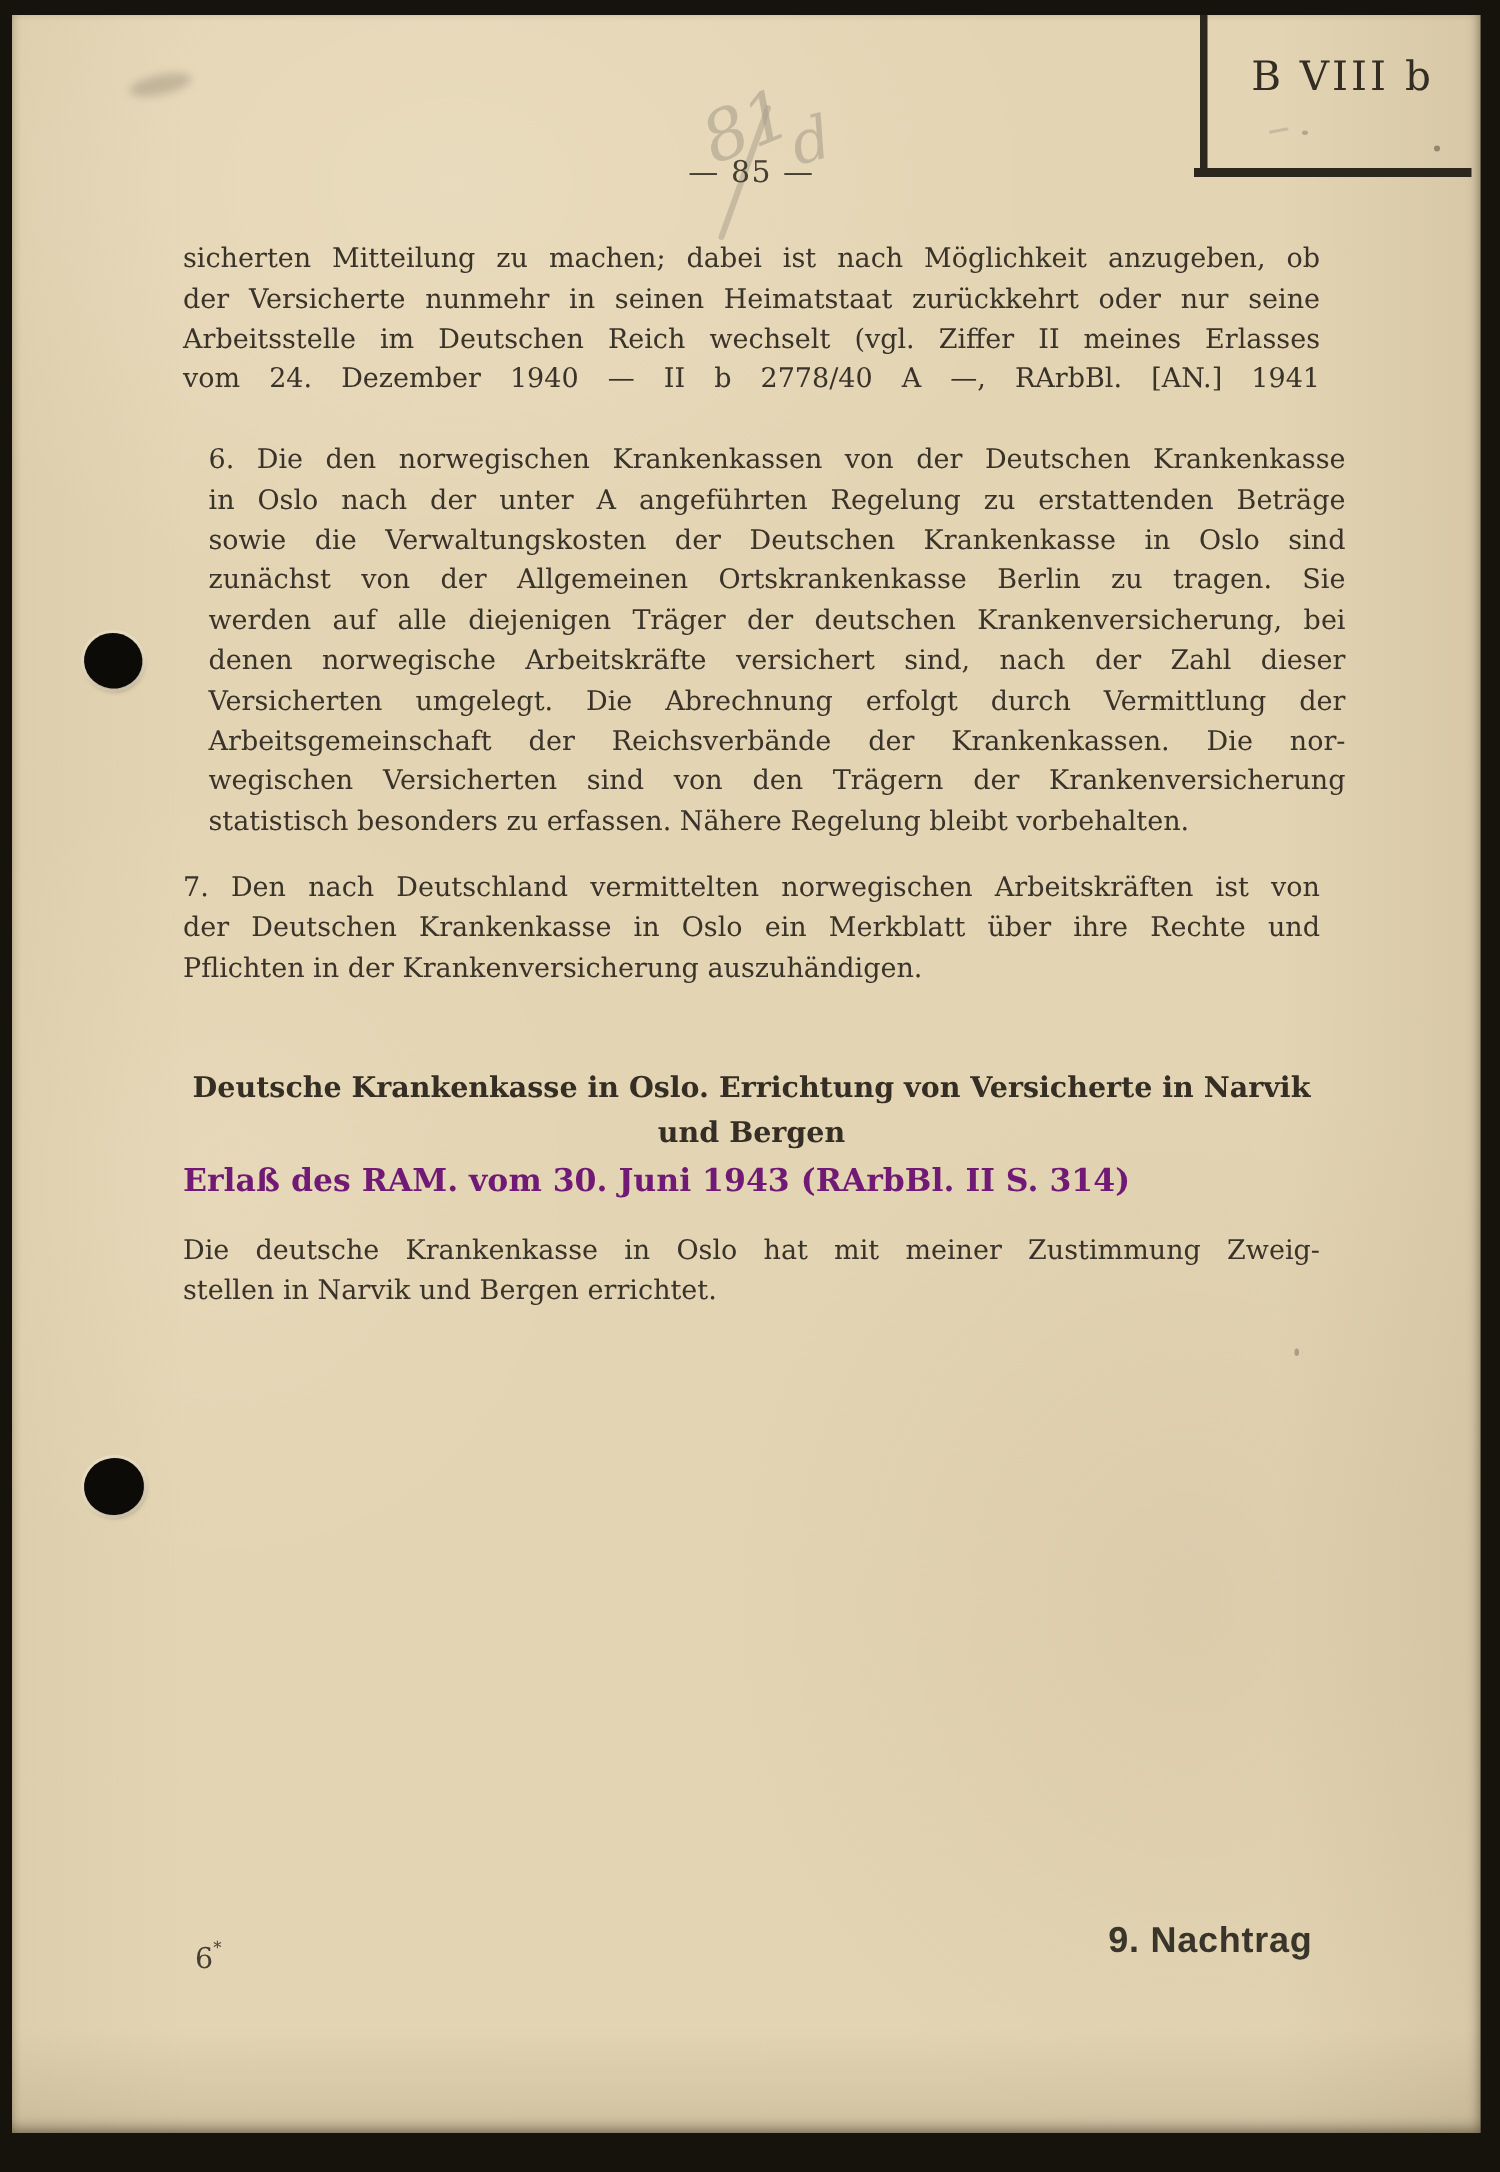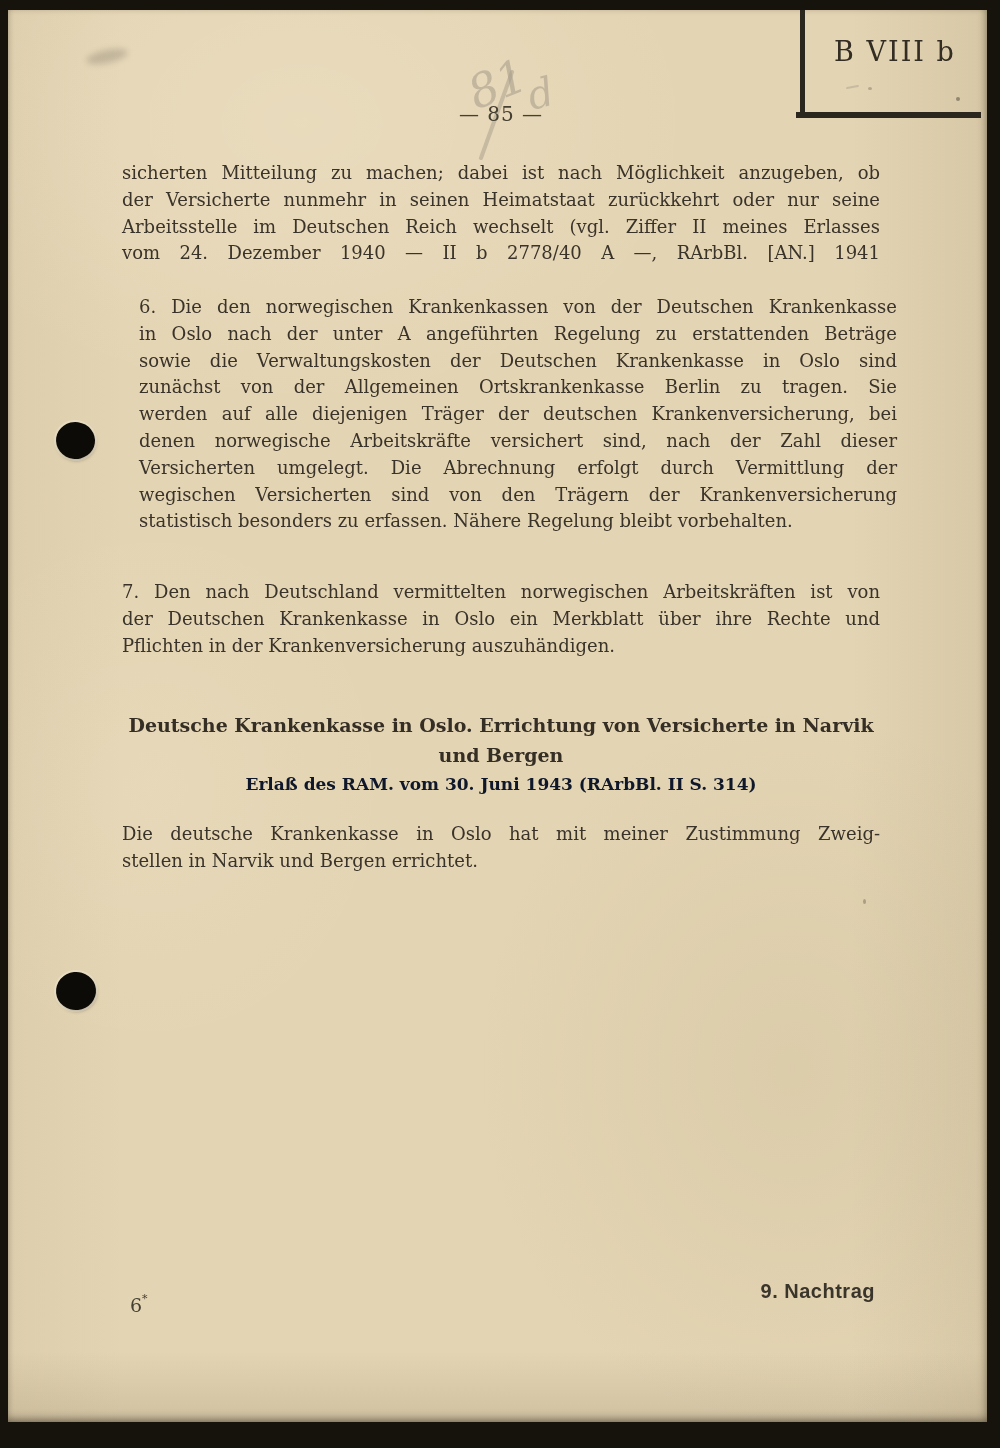--- a/index.html
+++ b/index.html
@@ -76,21 +76,21 @@
   .tb-p0{top:150px;}
   .tb-p1{top:284px;margin-left:17px;}
   .tb-p2{top:552px;margin-top:17px;}
   .sec-title{
     position:absolute;left:114px;top:700px;width:758px;
     text-align:center;font-weight:bold;color:#352e24;
     font-size:19px;line-height:30px;
   }
   .sec-sub{
     position:absolute;left:114px;top:764px;width:758px;
-    text-align:center;font-weight:bold;color:#0f172a;font-size:17px;
+    font-weight:bold;color:#701a75;font-size:21px;
   }
   .sec-body{
     position:absolute;left:114px;top:810px;width:758px;
     color:#3a332a;font-size:18px;line-height:27px;
   }
   
   .hole{
     position:absolute;background:#0d0b07;border-radius:50%;
     box-shadow:0 0 0 2px rgba(255,255,250,.25), 1px 2px 3px rgba(120,110,90,.5);
   }
@@ -98,21 +98,21 @@
   .hole.h2{left:48px;top:962px;width:40px;height:38px;transform:rotate(-6deg);}
   
   .sig{
     position:absolute;left:122px;top:1282px;
     font-size:19px;color:#464033;
   }
   .sig sup{font-size:11px;vertical-align:10px;}
   .supplement{
     position:absolute;right:112px;top:1270px;
     font-family:"Liberation Sans", sans-serif;
-    font-weight:bold;font-size:20px;color:#3a352b;
+    font-weight:bold;font-size:24px;color:#3a352b;
     letter-spacing:.5px;
   }
 </style>
 </head>
 <body>
 
 <div class="paper">
 
   <div class="texture"></div>
 
@@ -143,20 +143,21 @@
   </div>
 
   <div class="textblock tb-p1">
     <div class="jl">6. Die den norwegischen Krankenkassen von der Deutschen Krankenkasse</div>
     <div class="jl">in Oslo nach der unter A angeführten Regelung zu erstattenden Beträge</div>
     <div class="jl">sowie die Verwaltungskosten der Deutschen Krankenkasse in Oslo sind</div>
     <div class="jl">zunächst von der Allgemeinen Ortskrankenkasse Berlin zu tragen. Sie</div>
     <div class="jl">werden auf alle diejenigen Träger der deutschen Krankenversicherung, bei</div>
     <div class="jl">denen norwegische Arbeitskräfte versichert sind, nach der Zahl dieser</div>
     <div class="jl">Versicherten umgelegt. Die Abrechnung erfolgt durch Vermittlung der</div>
+    <div class="jl">Arbeitsgemeinschaft der Reichsverbände der Krankenkassen. Die nor-</div>
     <div class="jl">wegischen Versicherten sind von den Trägern der Krankenversicherung</div>
     <div class="jl end">statistisch besonders zu erfassen. Nähere Regelung bleibt vorbehalten.</div>
   </div>
 
   <div class="textblock tb-p2">
     <div class="jl">7. Den nach Deutschland vermittelten norwegischen Arbeitskräften ist von</div>
     <div class="jl">der Deutschen Krankenkasse in Oslo ein Merkblatt über ihre Rechte und</div>
     <div class="jl end">Pflichten in der Krankenversicherung auszuhändigen.</div>
   </div>
 

